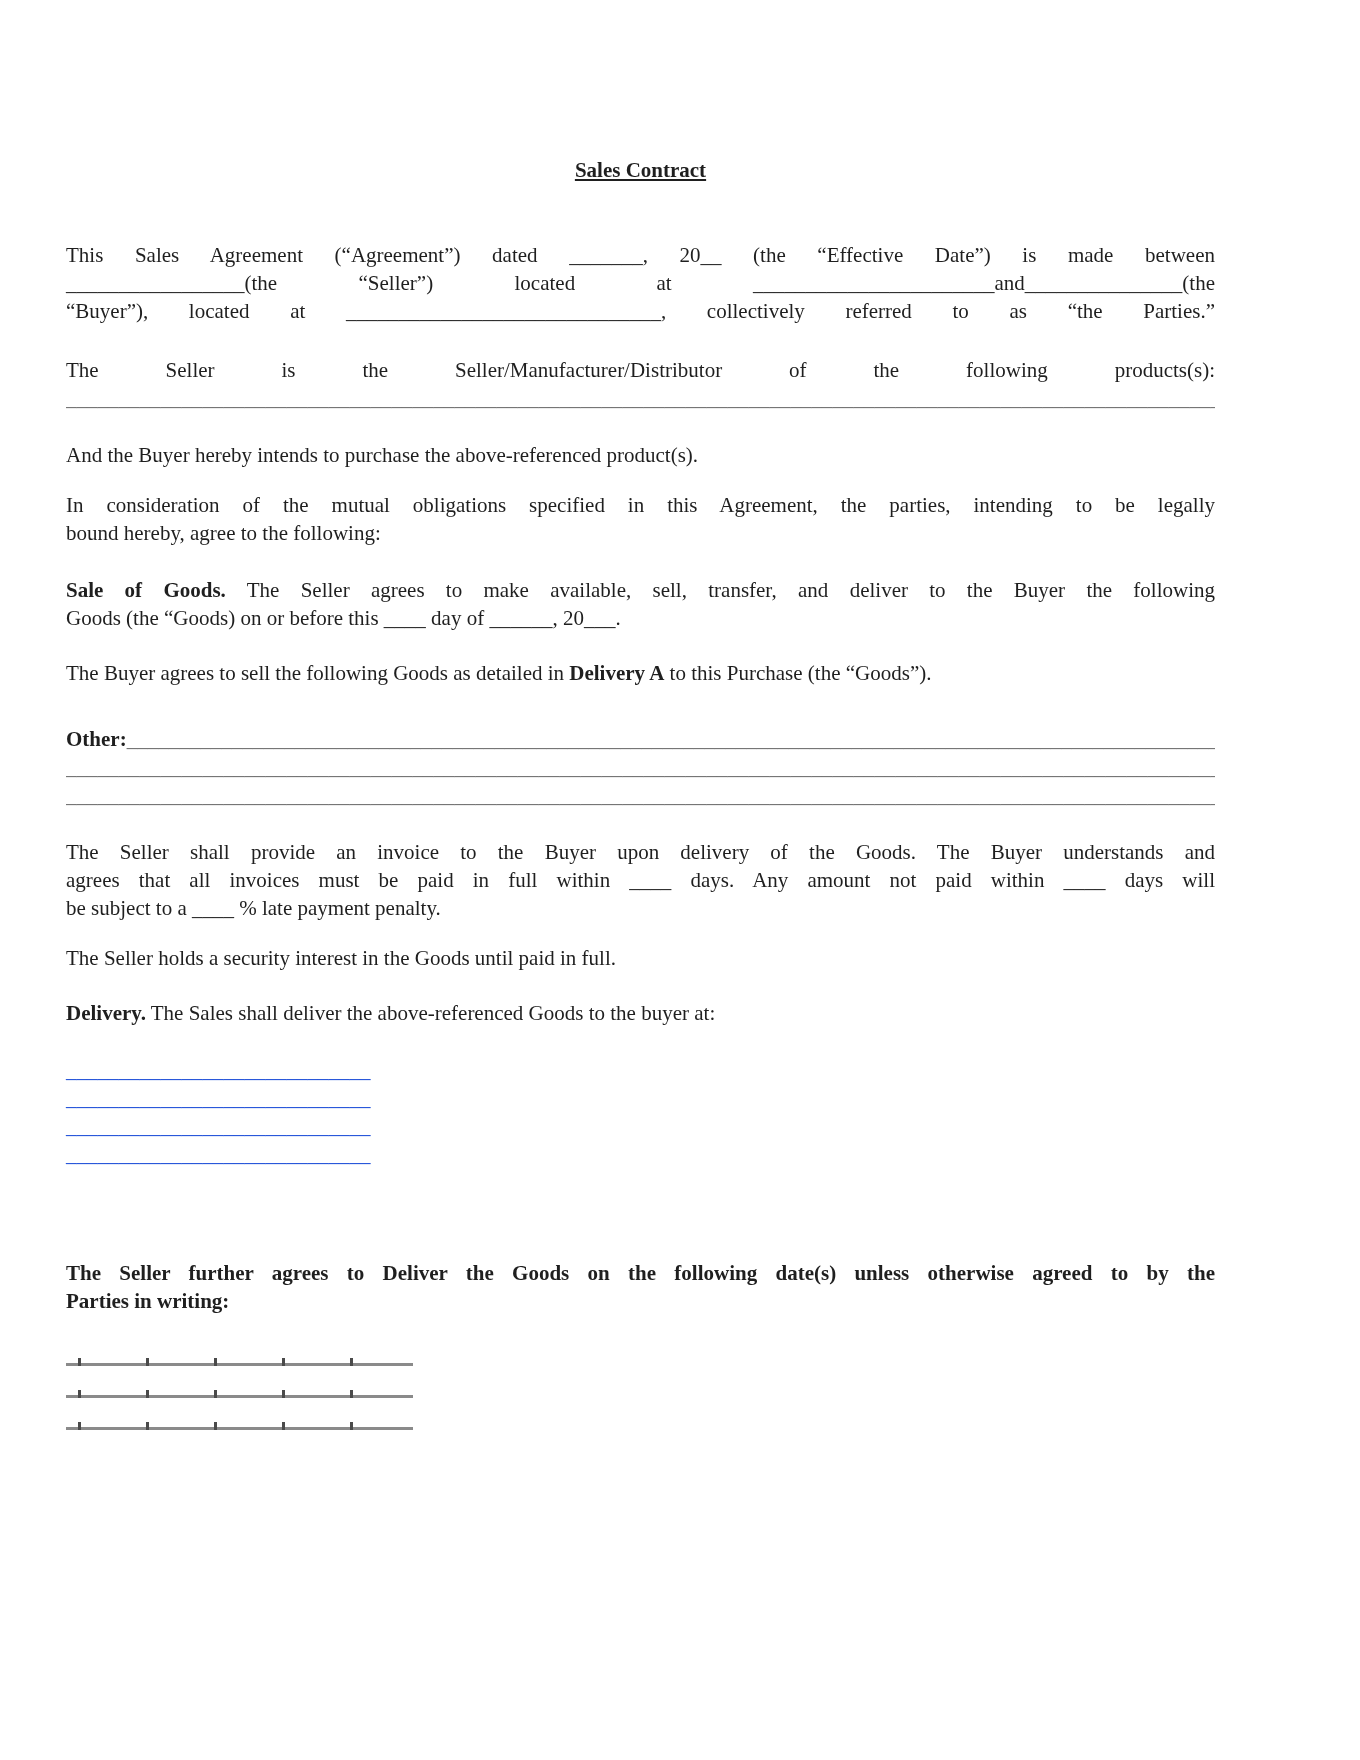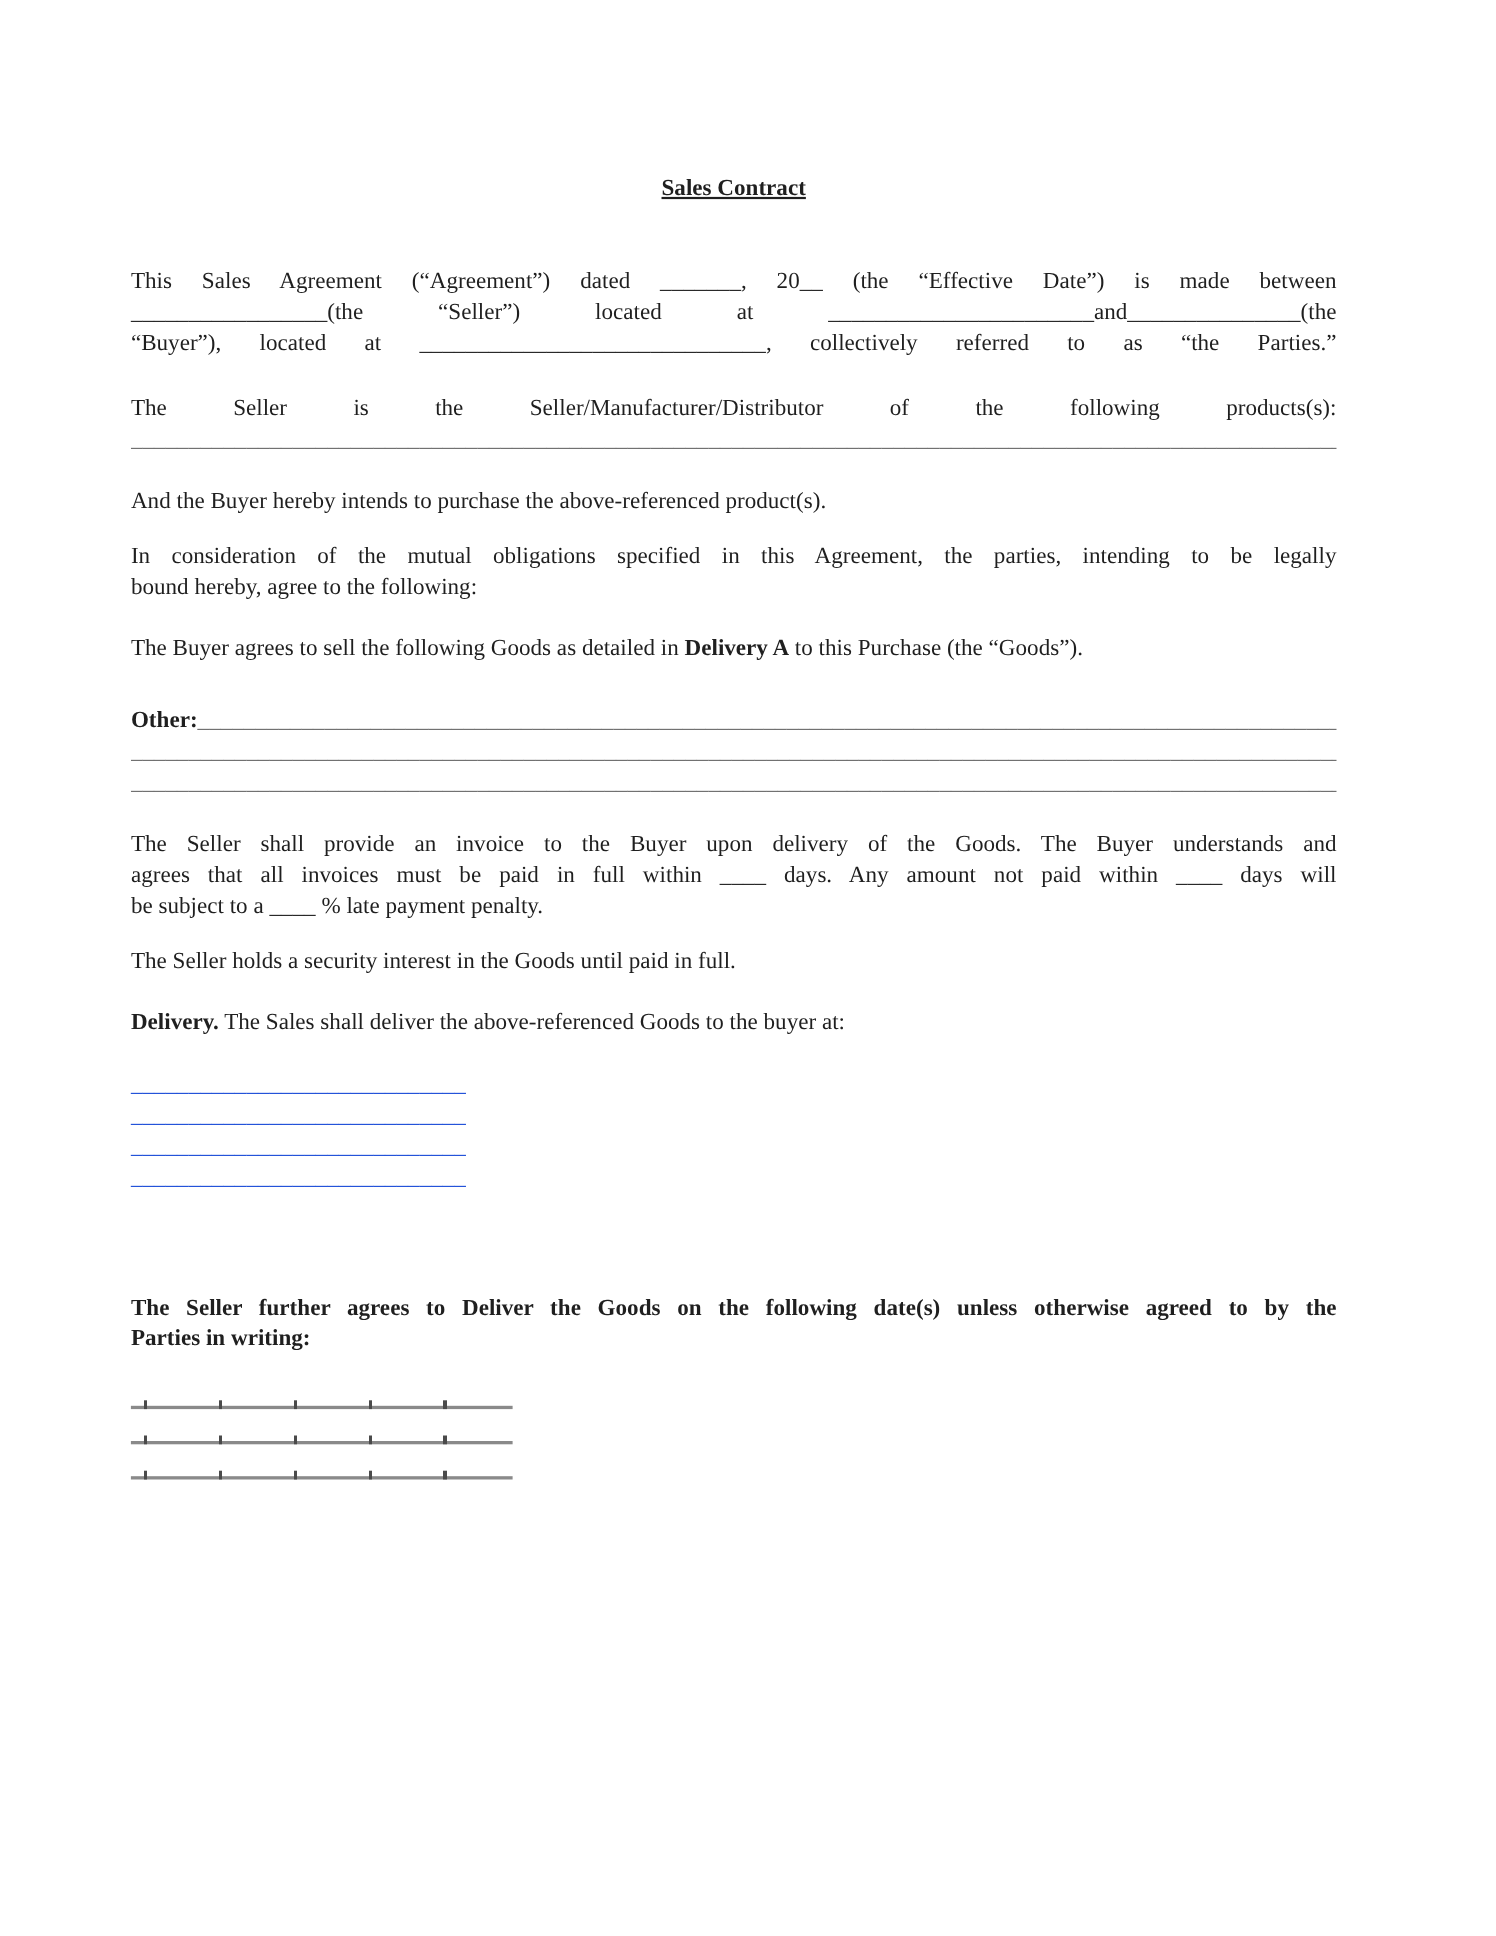--- a/index.html
+++ b/index.html
@@ -7,21 +7,21 @@
     padding: 0;
     background: #ffffff;
   }
   .page {
     position: relative;
     width: 1360px;
     height: 1760px;
     margin: 0 auto;
     background: #ffffff;
     box-sizing: border-box;
-    padding: 156px 145px 0 119px;
+    padding: 156px 145px 0 66px;
     font-family: "Liberation Serif", "DejaVu Serif", serif;
     font-size: 21px;
     color: #1f1f1f;
     overflow: hidden;
   }
   .line {
     display: block;
     height: 28px;
     line-height: 28px;
   }
@@ -80,20 +80,24 @@
     <div class="line clip blankrun">________________________________________________________________________________________________________________________</div>
   </div>
 
   <div class="line mt-29">And the Buyer hereby intends to purchase the above-referenced product(s).</div>
 
   <div class="mt-22">
     <div class="line stretch">In consideration of the mutual obligations specified in this Agreement, the parties, intending to be legally</div>
     <div class="line">bound hereby, agree to the following:</div>
   </div>
 
+  <div class="mt-29">
+    <div class="line stretch"><b>Sale of Goods.</b> <span>The Seller agrees to make available, sell, transfer, and deliver to the Buyer the following</span></div>
+    <div class="line">Goods (the “Goods) on or before this ____ day of ______, 20___.</div>
+  </div>
 
   <div class="line mt-27"><span>The Buyer agrees to sell the following Goods as detailed in</span> <b>Delivery A</b> <span>to this Purchase (the “Goods”).</span></div>
 
   <div class="mt-38">
     <div class="line clip"><b>Other:</b><span class="blankrun">______________________________________________________________________________________________________________</span></div>
     <div class="line clip blankrun">________________________________________________________________________________________________________________________</div>
     <div class="line clip blankrun">________________________________________________________________________________________________________________________</div>
   </div>
 
 

